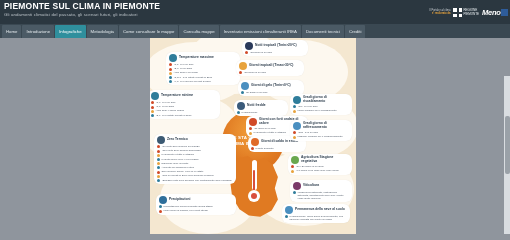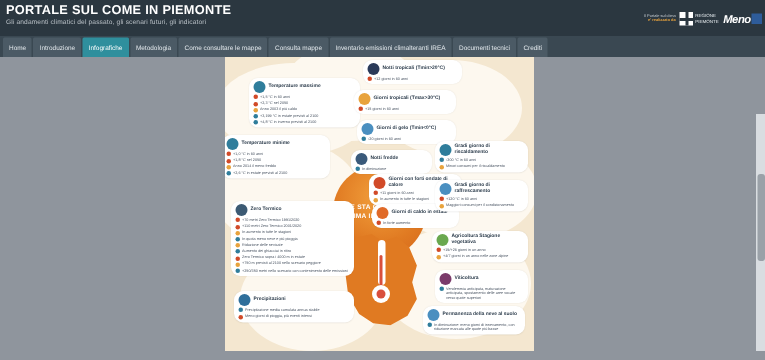--- a/index.html
+++ b/index.html
@@ -172,21 +172,21 @@
     position: absolute; right: 0.5px; top: 40px; width: 5px; height: 58px;
     background: #9aa1a8; border-radius: 2px;
   }
 </style>
 </head>
 <body>
 
 <div id="app">
 
   <div class="header">
-    <div class="hdr-title">PORTALE SUL COME IN PIEMONTE</div>
+    <div class="hdr-title">PIEMONTE SUL CLIMA IN PIEMONTE</div>
     <div class="hdr-sub">Gli andamenti climatici del passato, gli scenari futuri, gli indicatori</div>
     <div class="logos">
       <div class="logo-txt">
         <span>Il Portale sul clima</span><br>
         <b>e' realizzato da</b>
       </div>
       <div class="logo-rp">
         <span class="rp-cross"></span>
         <span class="rp-name">
           <span>REGIONE</span><br><span>PIEMONTE</span>

